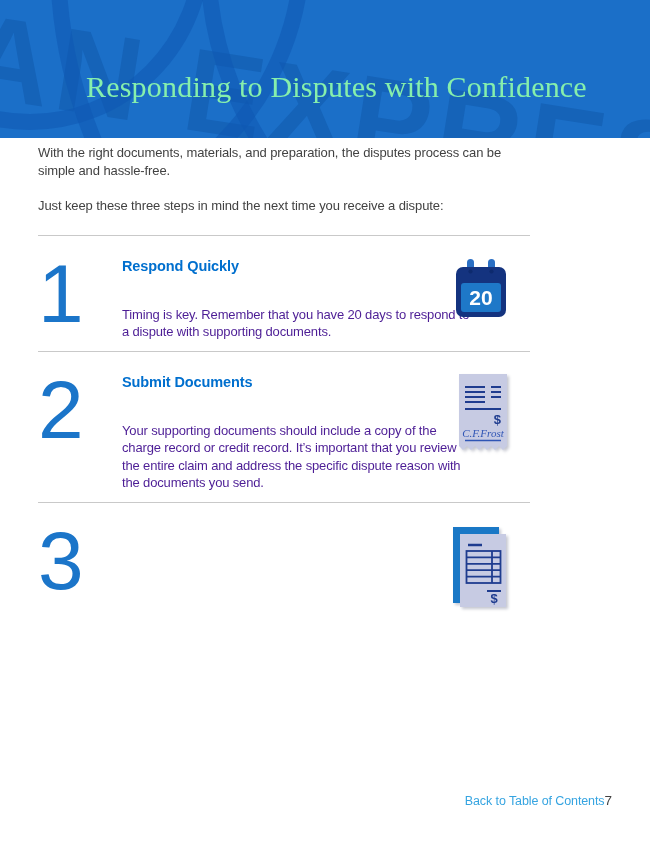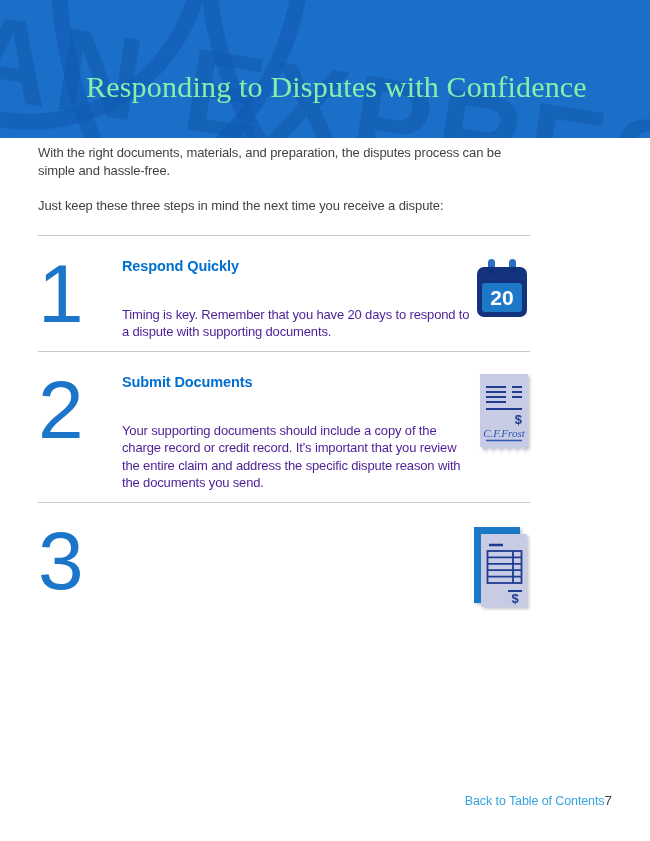--- a/index.html
+++ b/index.html
@@ -97,21 +97,21 @@
     margin-bottom: 6px;
     letter-spacing: -0.1px;
   }
   .step .txt p {
     font-size: 13px;
     line-height: 17.5px;
     color: #4c1d95;
     letter-spacing: -0.15px;
     margin-top: 32px;
   }
-  .step .icon { position: absolute; right: 0; top: 22px; }
+  .step .icon { position: absolute; right: 21px; top: 22px; }
   .icon svg { display: block; }
   .shadowed { filter: drop-shadow(2px 2px 1.5px rgba(90, 95, 120, 0.35)); }
 
   
   .footer {
     position: absolute;
     left: 38px;
     right: 38px;
     bottom: 33px;
     display: flex;

